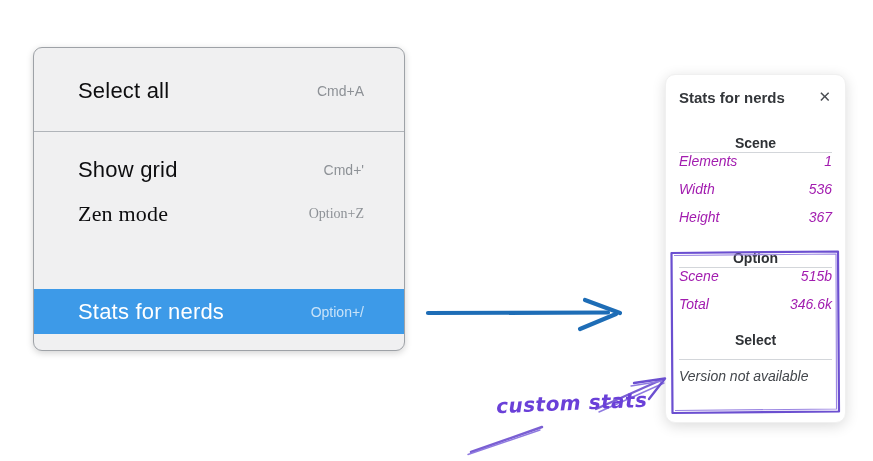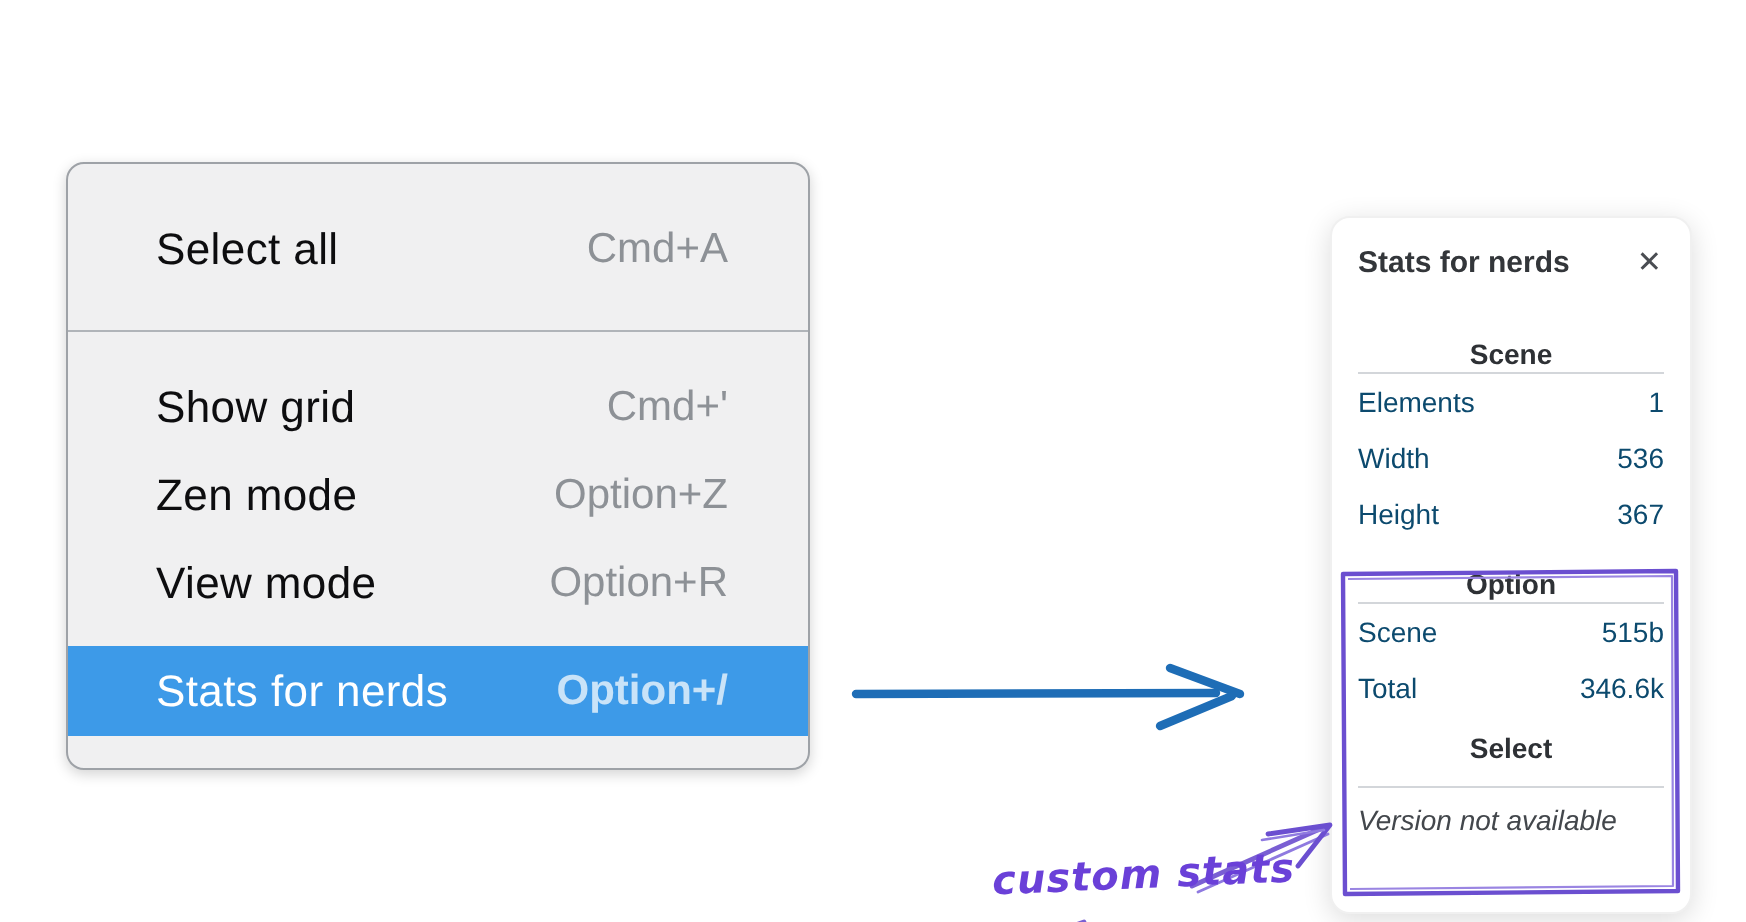--- a/index.html
+++ b/index.html
@@ -2,54 +2,54 @@
 <html><head>
 <meta charset="utf-8">
 <style>
   * { margin: 0; padding: 0; box-sizing: border-box; }
   html, body { background: #ffffff; }
   body {
     width: 873px; height: 461px;
     font-family: "Liberation Sans", sans-serif;
     position: relative; overflow: hidden;
   }
-  .stage { position: absolute; inset: 0; width: 873px; height: 414px; margin-top: 34px; }
+  .stage { position: absolute; inset: 0; width: 873px; height: 414px; }
 
   
   .context-menu {
     position: absolute; left: 33px; top: 47px;
     width: 372px; height: 304px;
     background: #f0f0f1;
     border: 1px solid #9ea2a7;
     border-radius: 9px;
     box-shadow: 0 2px 7px rgba(0,0,0,0.18);
   }
   .menu-item {
     position: absolute; left: 0; right: 0; height: 44px;
     display: flex; align-items: center; justify-content: space-between;
     padding: 0 40px 0 44px;
     cursor: default;
   }
   .menu-item .mi-label {
     font-size: 22px; color: #0d0d0f; letter-spacing: 0.2px;
   }
   .menu-item .mi-shortcut {
-    font-size: 21px; color: #8d9196;
+    font-size: 14px; color: #8d9196;
   }
   .menu-item.highlighted { background: #3d9ae8; }
   .menu-item.highlighted .mi-label { color: #ffffff; }
-  .menu-item.highlighted .mi-shortcut { color: #c9e3f8; font-weight: bold; }
+  .menu-item.highlighted .mi-shortcut { color: #c9e3f8; }
   .menu-divider {
     position: absolute; left: 0; right: 0; height: 0;
     border-top: 1px solid #b0b4b9;
   }
   #mi-0 { top: 21px; }
   #menu-div-0 { top: 83px; }
   #mi-1 { top: 100px; }
-  #mi-2 { top: 144px; }
+  #mi-2 { top: 144px; font-family: Liberation Serif, serif; }
   #mi-3 { top: 188px; }
   #mi-4 { top: 241px; height: 45px; }
 
   
   .stats-panel {
     position: absolute; left: 665px; top: 74px;
     width: 181px; height: 349px;
     background: #ffffff;
     border: 1px solid #f0f0f0;
     border-radius: 10px;
@@ -66,22 +66,22 @@
     background: none; border: none; cursor: pointer;
     font-size: 15px; line-height: 1; color: #4a4d52; padding: 0 1px;
     font-family: "DejaVu Sans", sans-serif;
   }
   .section-header {
     text-align: center; font-size: 14px; font-weight: 700; color: #2e3135;
     height: 18px; line-height: 18px;
   }
   .sec-divider { border: none; border-top: 1px solid #d3d6da; height: 0; }
   .stat-row {
-    display: flex; justify-content: space-between; align-items: center;
-    height: 28px; font-size: 14px; color: #0c4a6e;
+    display: flex; justify-content: space-between; align-items: flex-start;
+    height: 28px; font-size: 14px; color: #a21caf; font-style: italic;
   }
   .stat-note { font-size: 14px; color: #43474c; height: 24px; display: flex; align-items: center; }
 
   .sec-scene .section-header { margin-top: 27px; }
   .sec-scene .sec-divider { margin-top: 0; }
   .sec-scene .stat-row:first-of-type { margin-top: 12px; }
   .sec-storage .section-header { margin-top: 12px; }
   .sec-storage .stat-row:first-of-type { margin-top: 9px; }
   .sec-version .section-header { margin-top: 7px; }
   .sec-version .sec-divider { margin-top: 10px; }
@@ -113,24 +113,20 @@
       <span class="mi-shortcut">Cmd+A</span>
     </div>
     <div class="menu-divider" id="menu-div-0"></div>
     <div class="menu-item" id="mi-1">
       <span class="mi-label">Show grid</span>
       <span class="mi-shortcut">Cmd+'</span>
     </div>
     <div class="menu-item" id="mi-2">
       <span class="mi-label">Zen mode</span>
       <span class="mi-shortcut">Option+Z</span>
-    </div>
-    <div class="menu-item" id="mi-3">
-      <span class="mi-label">View mode</span>
-      <span class="mi-shortcut">Option+R</span>
     </div>
     <div class="menu-item highlighted" id="mi-4">
       <span class="mi-label">Stats for nerds</span>
       <span class="mi-shortcut">Option+/</span>
     </div>
   </div>
 
   <div class="stats-panel">
     <div class="panel-head">
       <span class="panel-title">Stats for nerds</span>

